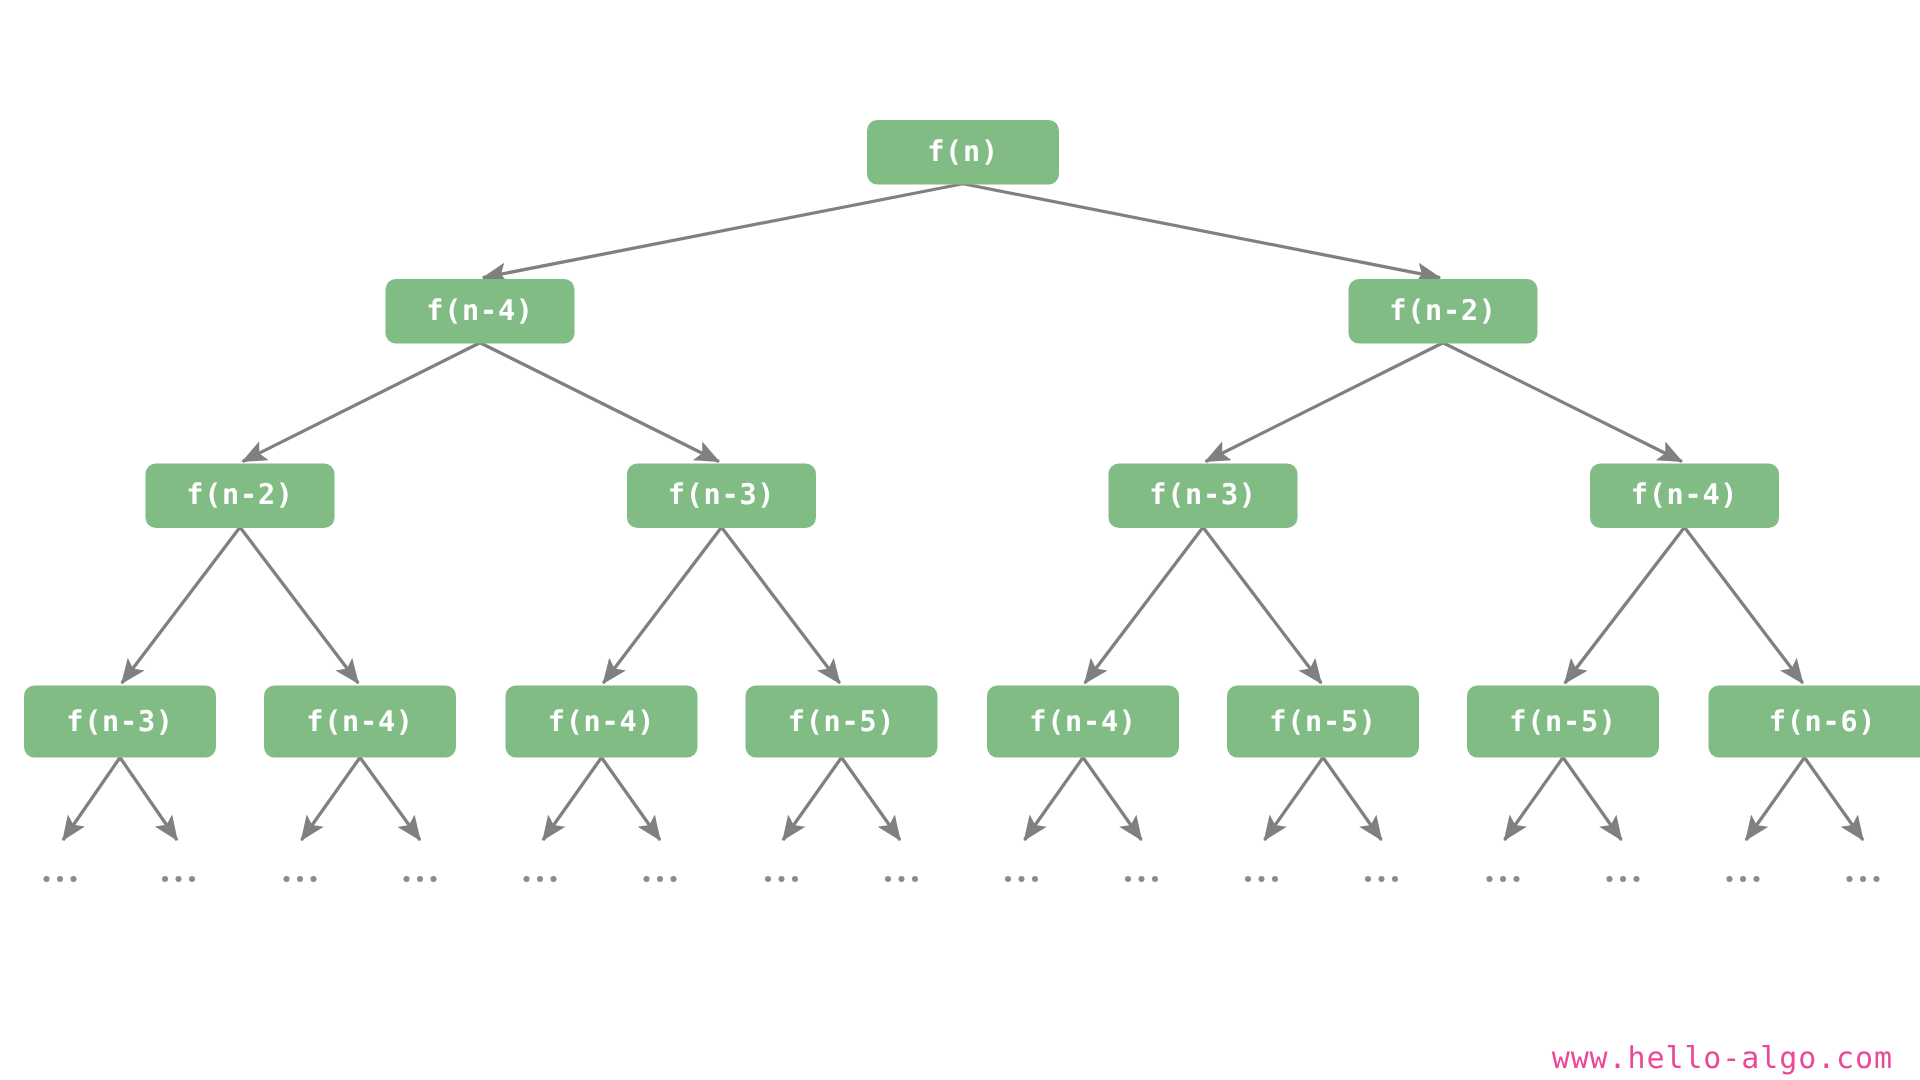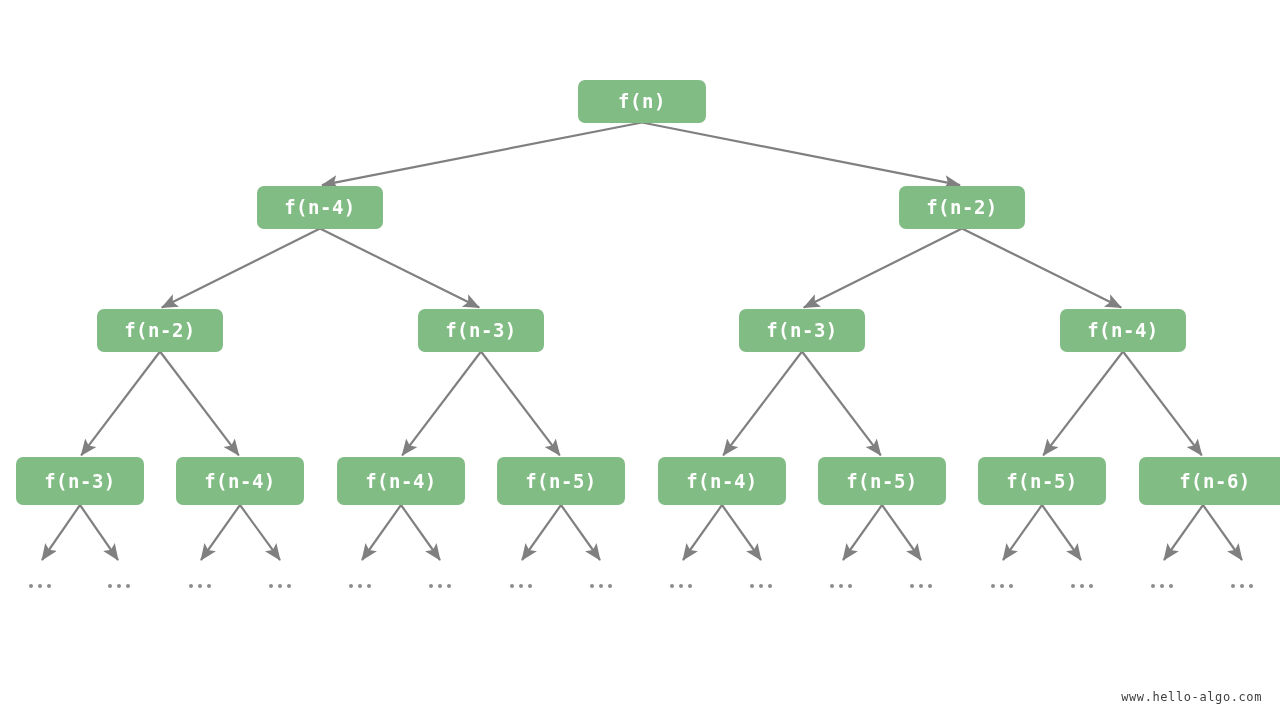--- a/index.html
+++ b/index.html
@@ -55,24 +55,24 @@
   .ellipsis i {
     display: block;
     width: 4px;
     height: 4px;
     border-radius: 50%;
     background: #8c8c8c;
   }
   .watermark {
     position: absolute;
     right: 18px;
-    bottom: 16px;
+    bottom: 3px;
     font-family: "DejaVu Sans Mono", monospace;
-    font-size: 12px;
-    color: #404040;
+    font-size: 20px;
+    color: #ec4899;
     letter-spacing: 0.6px;
     user-select: none;
   }
 </style>
 </head>
 <body>
 
 <div id="canvas">
   <svg class="edge-layer" id="edge-layer" viewBox="0 0 1280 720" xmlns="http://www.w3.org/2000/svg">
     <defs>

